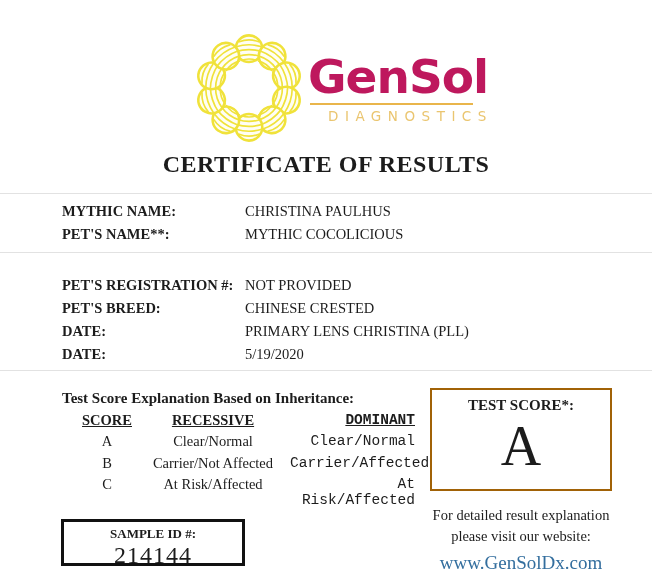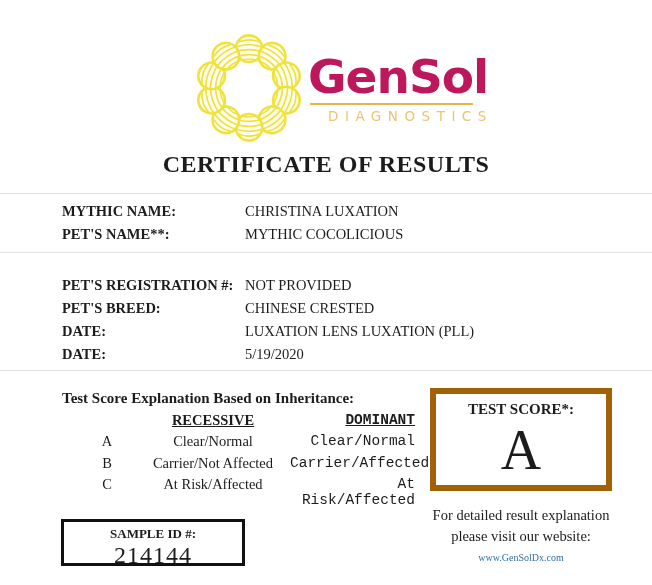--- a/index.html
+++ b/index.html
@@ -92,21 +92,21 @@
   .tbl-head { top: 412px; font-size: 14.5px; font-weight: bold; text-decoration: underline; }
   .tr1 { top: 433px; } .tr2 { top: 455px; } .tr3 { top: 476px; }
   .tbl-cell { font-size: 14.5px; }
   
   .test-score-box {
     position: absolute;
     left: 430px;
     top: 388px;
     width: 182px;
     height: 103px;
-    border: 6px solid #a16207;
+    border: 2px solid #a16207;
     background: #ffffff;
     text-align: center;
   }
   .test-score-label {
     margin-top: 7px;
     font-size: 15px;
     font-weight: bold;
   }
   .test-score-value {
     font-size: 56px;
@@ -135,21 +135,21 @@
     text-align: center;
     font-size: 14.5px;
     line-height: 1.45;
   }
   .website-link {
     position: absolute;
     left: 430px;
     top: 552px;
     width: 182px;
     text-align: center;
-    font-size: 10px;
+    font-size: 19px;
     color: #336e9e;
     text-decoration: none;
     cursor: pointer;
   }
 </style>
 </head>
 <body>
 
 <div id="page">
 
@@ -179,41 +179,42 @@
     <div class="brand-sub">DIAGNOSTICS</div>
   </div>
 
   <div class="cert-title">CERTIFICATE OF RESULTS</div>
 
   <div class="divider div1"></div>
   <div class="divider div2"></div>
   <div class="divider div3"></div>
 
   <div class="info-row r1">
-    <span class="info-label">MYTHIC NAME:</span><span class="info-value">CHRISTINA LUXATION</span>
+    <span class="info-label">MYTHIC NAME:</span><span class="info-value">CHRISTINA PAULHUS</span>
   </div>
   <div class="info-row r2">
     <span class="info-label">PET'S NAME**:</span><span class="info-value">MYTHIC COCOLICIOUS</span>
   </div>
 
   <div class="info-row r3">
     <span class="info-label">PET'S REGISTRATION #:</span><span class="info-value">NOT PROVIDED</span>
   </div>
   <div class="info-row r4">
     <span class="info-label">PET'S BREED:</span><span class="info-value">CHINESE CRESTED</span>
   </div>
   <div class="info-row r5">
-    <span class="info-label">DATE:</span><span class="info-value">LUXATION LENS LUXATION (PLL)</span>
+    <span class="info-label">DATE:</span><span class="info-value">PRIMARY LENS CHRISTINA (PLL)</span>
   </div>
   <div class="info-row r6">
     <span class="info-label">DATE:</span><span class="info-value">5/19/2020</span>
   </div>
 
   <div class="score-heading">Test Score Explanation Based on Inheritance:</div>
 
+  <div class="col-score tbl-head">SCORE</div>
   <div class="col-recess tbl-head">RECESSIVE</div>
   <div class="col-dominant tbl-head">DOMINANT</div>
 
   <div class="col-score tbl-cell tr1">A</div>
   <div class="col-recess tbl-cell tr1">Clear/Normal</div>
   <div class="col-dominant tbl-cell tr1">Clear/Normal</div>
 
   <div class="col-score tbl-cell tr2">B</div>
   <div class="col-recess tbl-cell tr2">Carrier/Not Affected</div>
   <div class="col-dominant tbl-cell tr2">Carrier/Affected</div>

